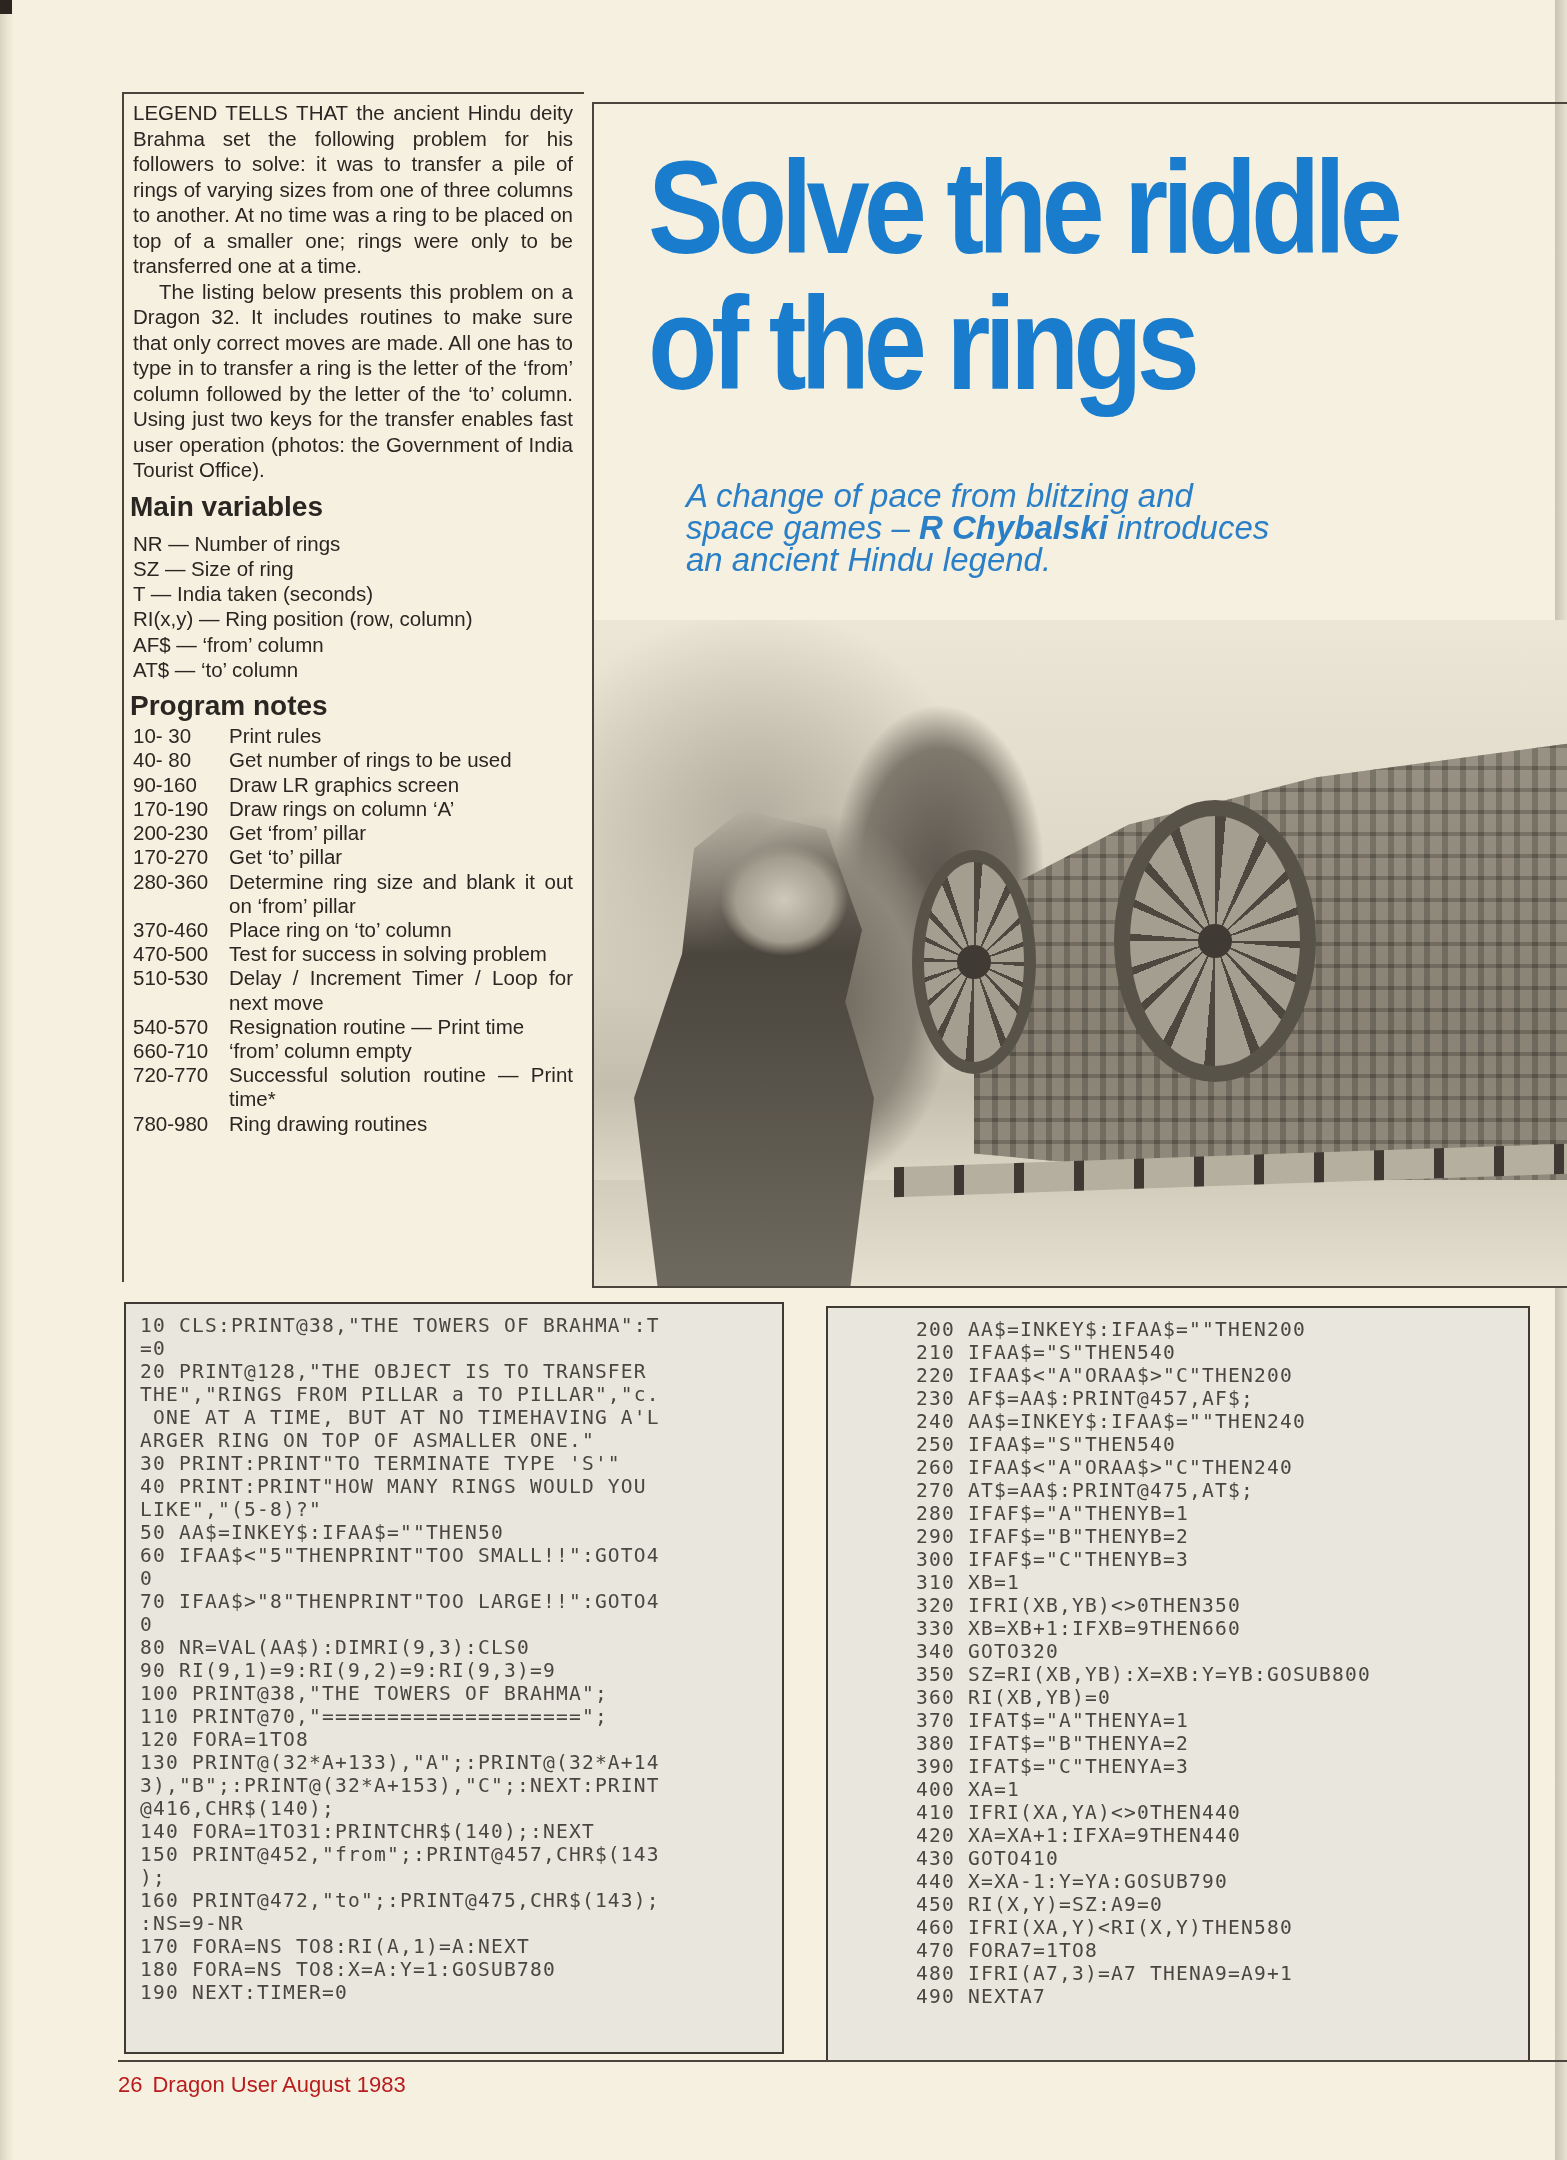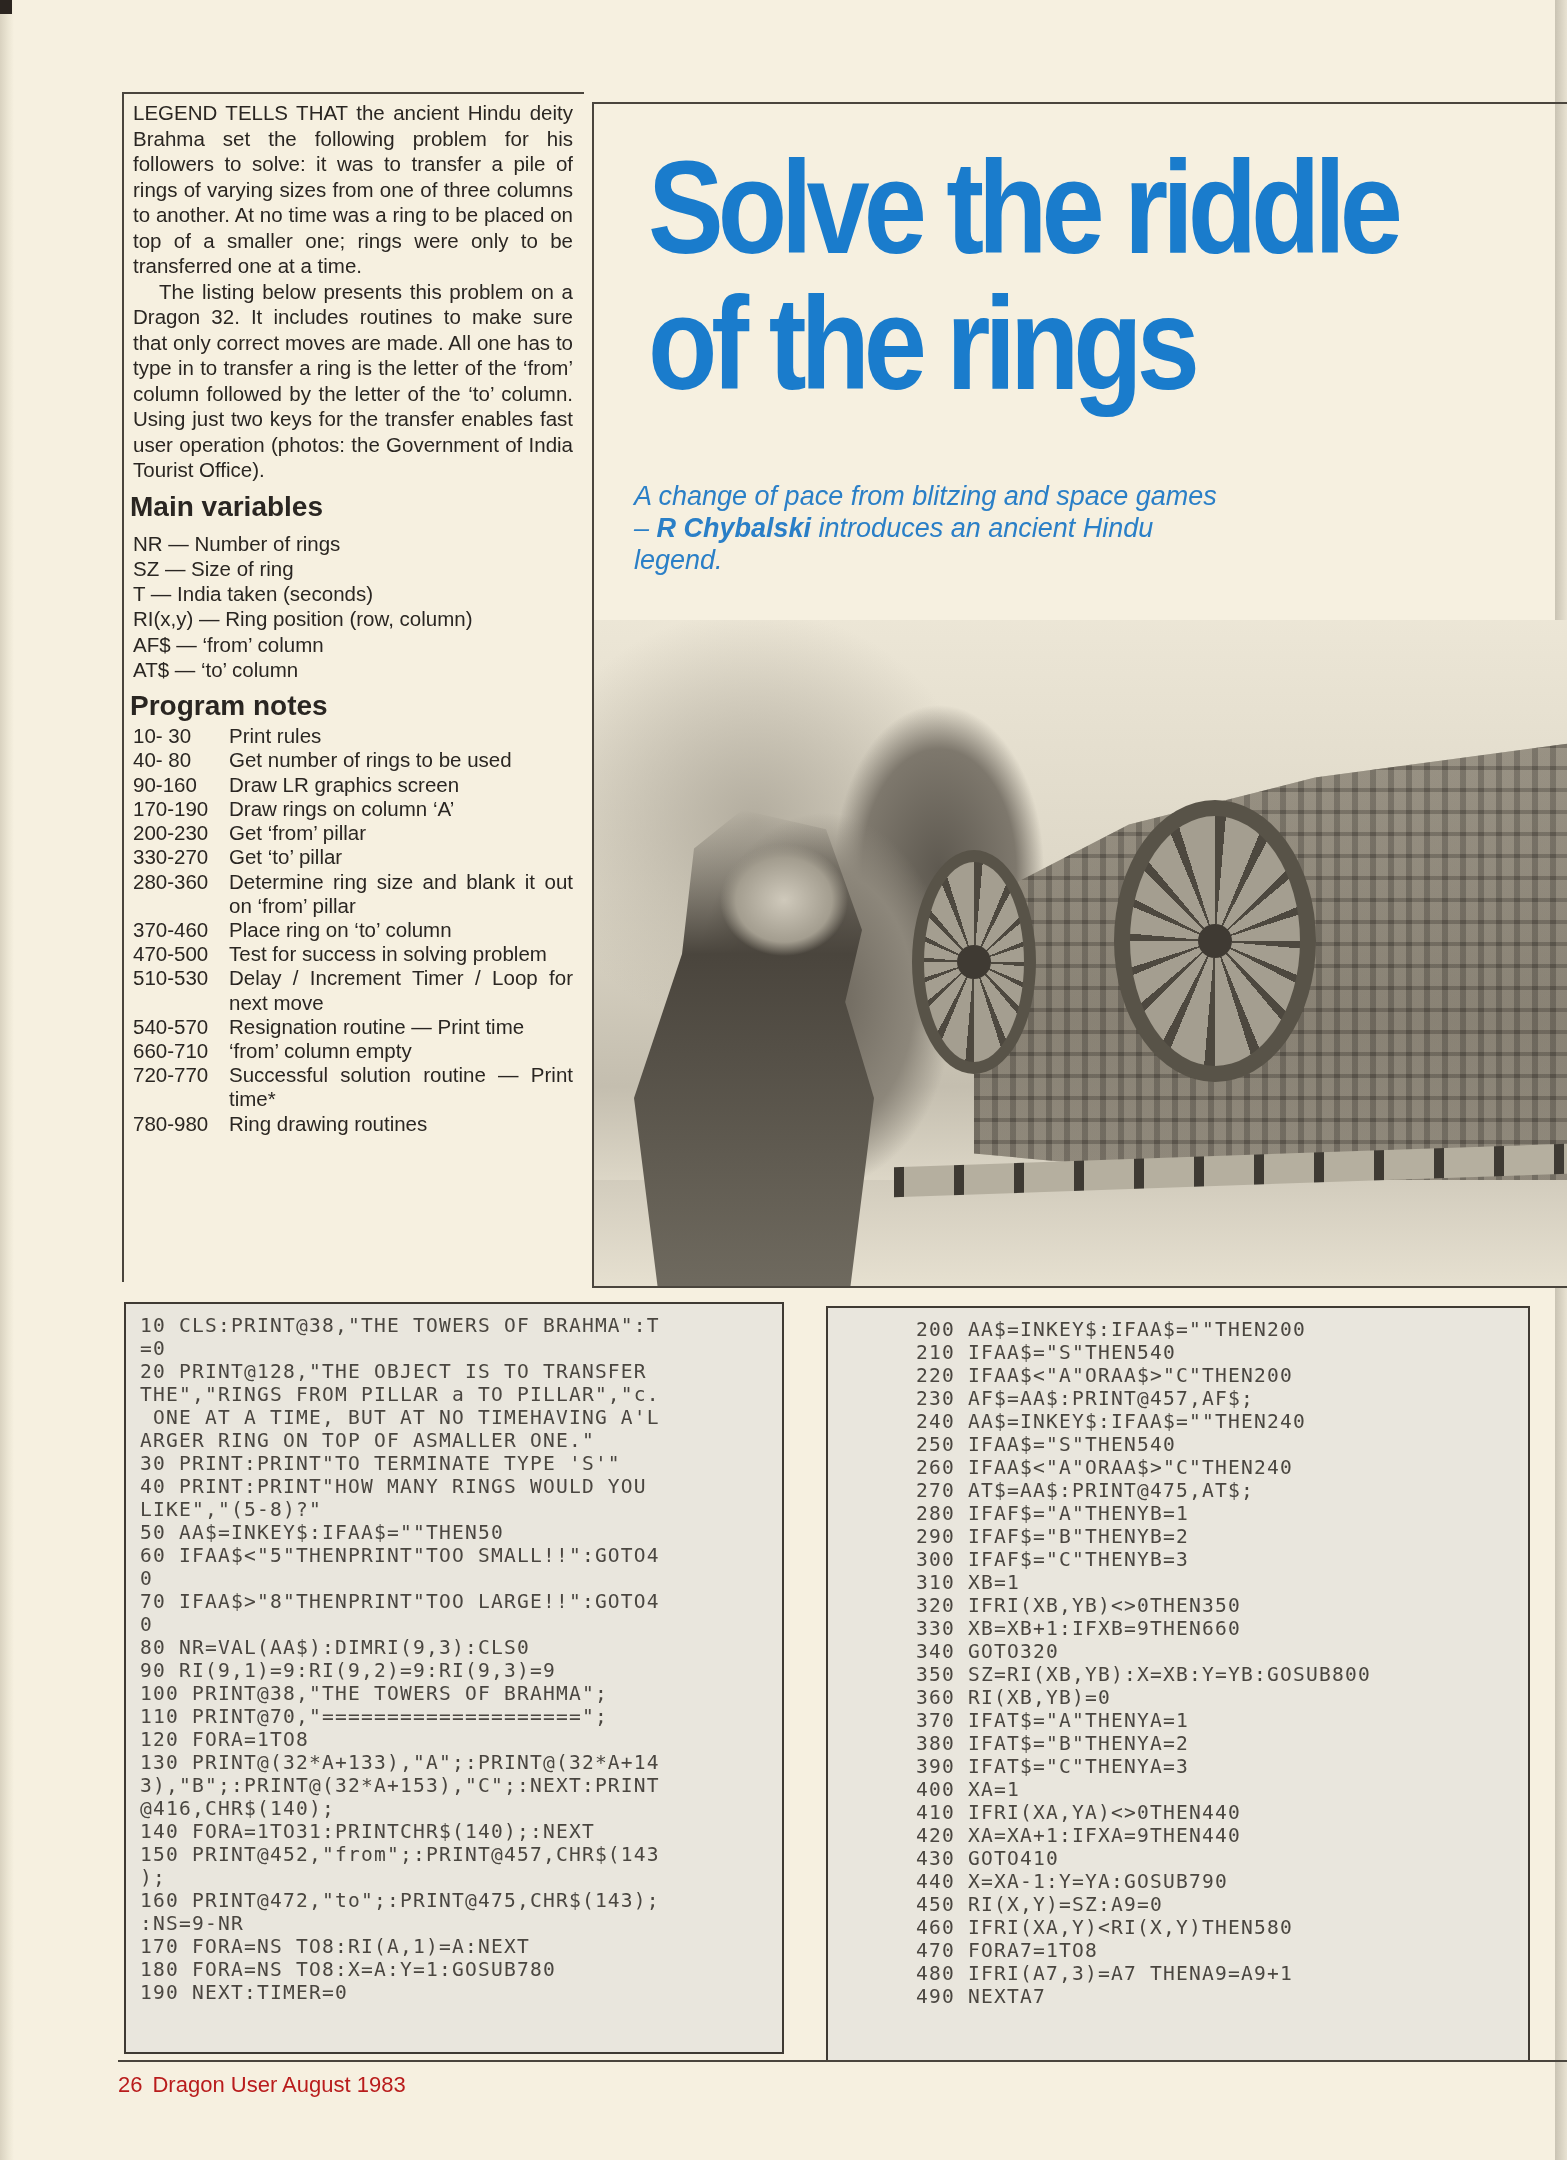--- a/index.html
+++ b/index.html
@@ -42,22 +42,22 @@
     box-sizing: border-box;
   }
   .title {
     position: absolute; left: 648px; top: 140px; width: 1000px;
     font-family: "Liberation Sans", sans-serif; font-weight: bold;
     color: #1a7ccc; font-size: 132px; line-height: 136px; letter-spacing: -7px;
     transform: scaleX(0.86); transform-origin: left top;
     white-space: nowrap;
   }
   .subtitle {
-    position: absolute; left: 634px; top: 480px; width: 600px;
-    color: #2a7fc7; font-style: italic; font-size: 27px; line-height: 32px;
+    position: absolute; left: 686px; top: 480px; width: 600px;
+    color: #2a7fc7; font-style: italic; font-size: 33px; line-height: 32px;
   }
   .subtitle b { font-weight: bold; }
   
   .photo {
     position: absolute; left: 594px; top: 620px; width: 973px; height: 666px;
     overflow: hidden;
     background:
       radial-gradient(ellipse 180px 260px at 230px 380px, #6b655b 0%, #8d877b 50%, transparent 72%),
       radial-gradient(ellipse 140px 220px at 345px 250px, #5e5950 0%, #7e786d 55%, transparent 75%),
       radial-gradient(ellipse 320px 300px at 160px 200px, #b3ad9f 0%, transparent 70%),
@@ -161,21 +161,21 @@
       </div>
     <div class="note-row">
         <span class="note-range">170-190</span>
         <span class="note-desc">Draw rings on column ‘A’</span>
       </div>
     <div class="note-row">
         <span class="note-range">200-230</span>
         <span class="note-desc">Get ‘from’ pillar</span>
       </div>
     <div class="note-row">
-        <span class="note-range">330-270</span>
+        <span class="note-range">170-270</span>
         <span class="note-desc">Get ‘to’ pillar</span>
       </div>
     <div class="note-row">
         <span class="note-range">280-360</span>
         <span class="note-desc">Determine ring size and blank it out on ‘from’ pillar</span>
       </div>
     <div class="note-row">
         <span class="note-range">370-460</span>
         <span class="note-desc">Place ring on ‘to’ column</span>
       </div>

